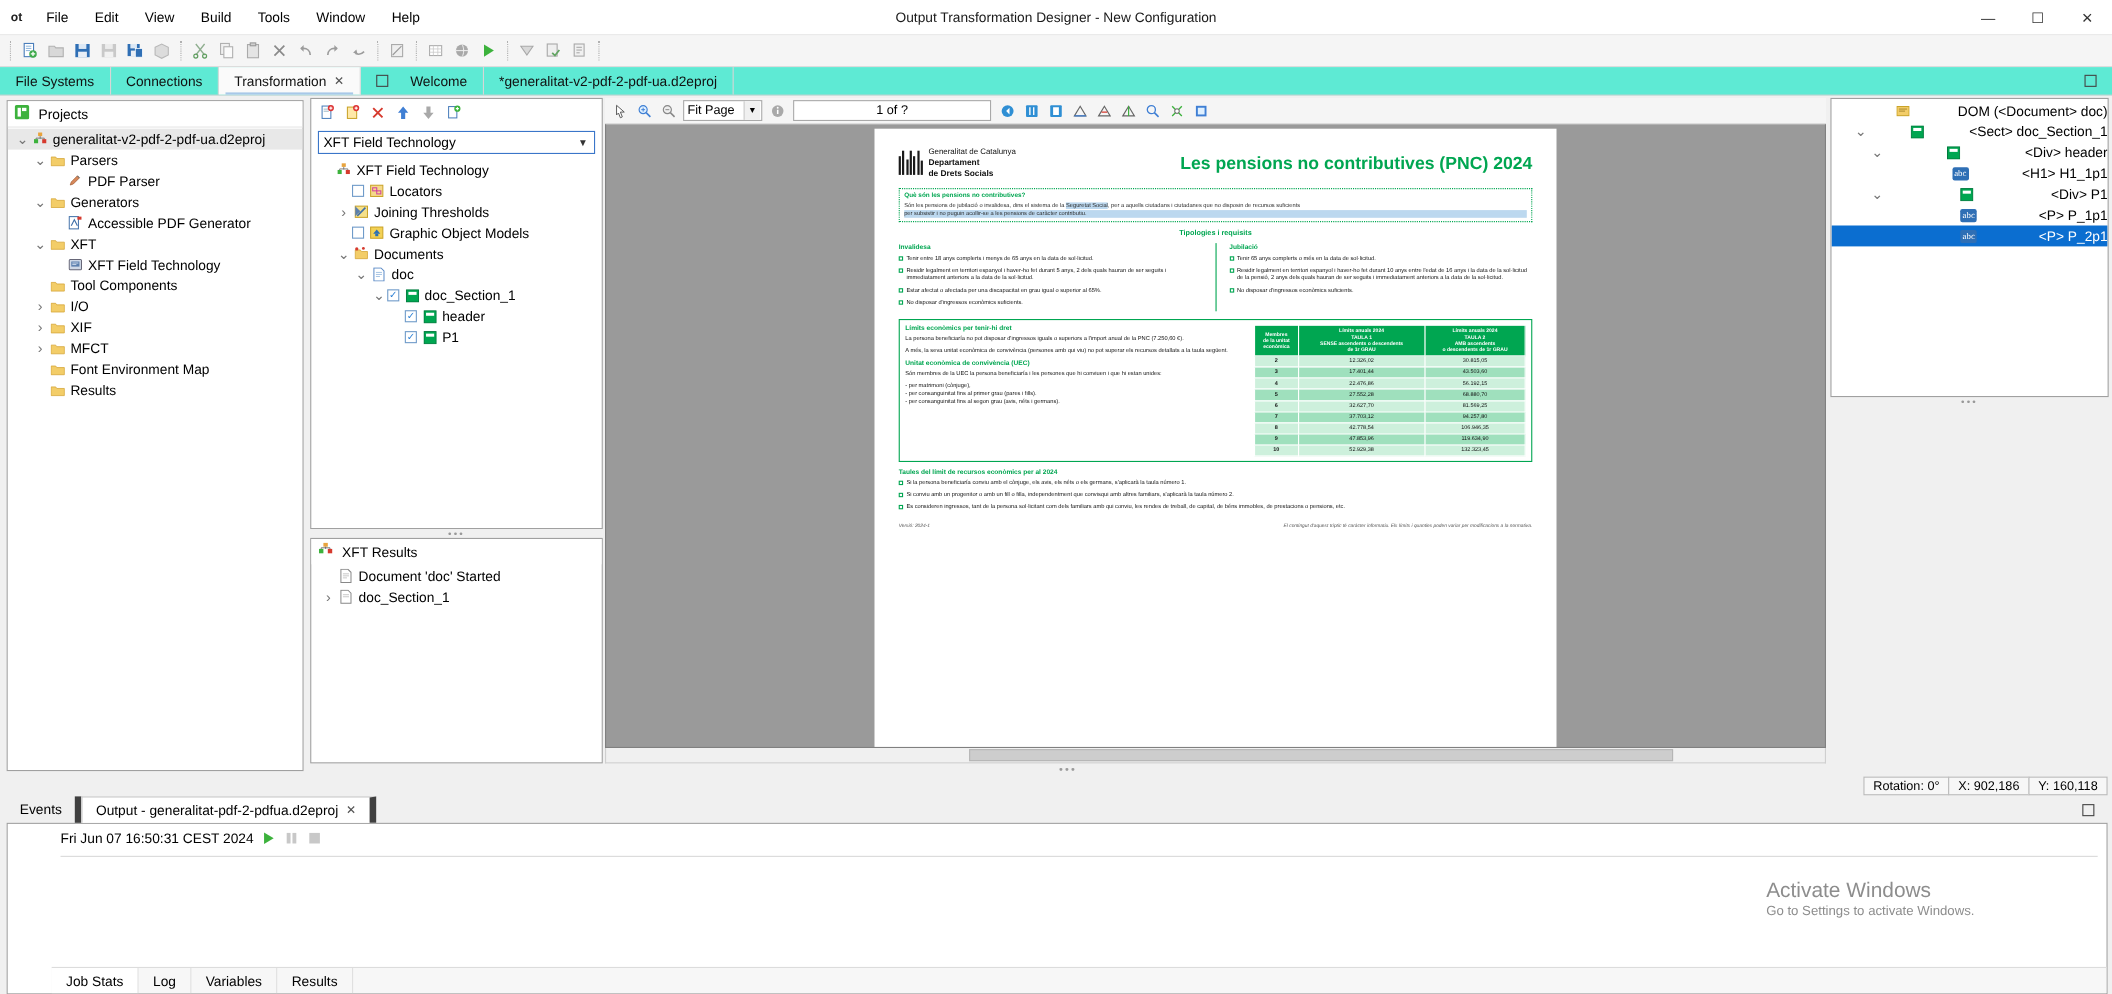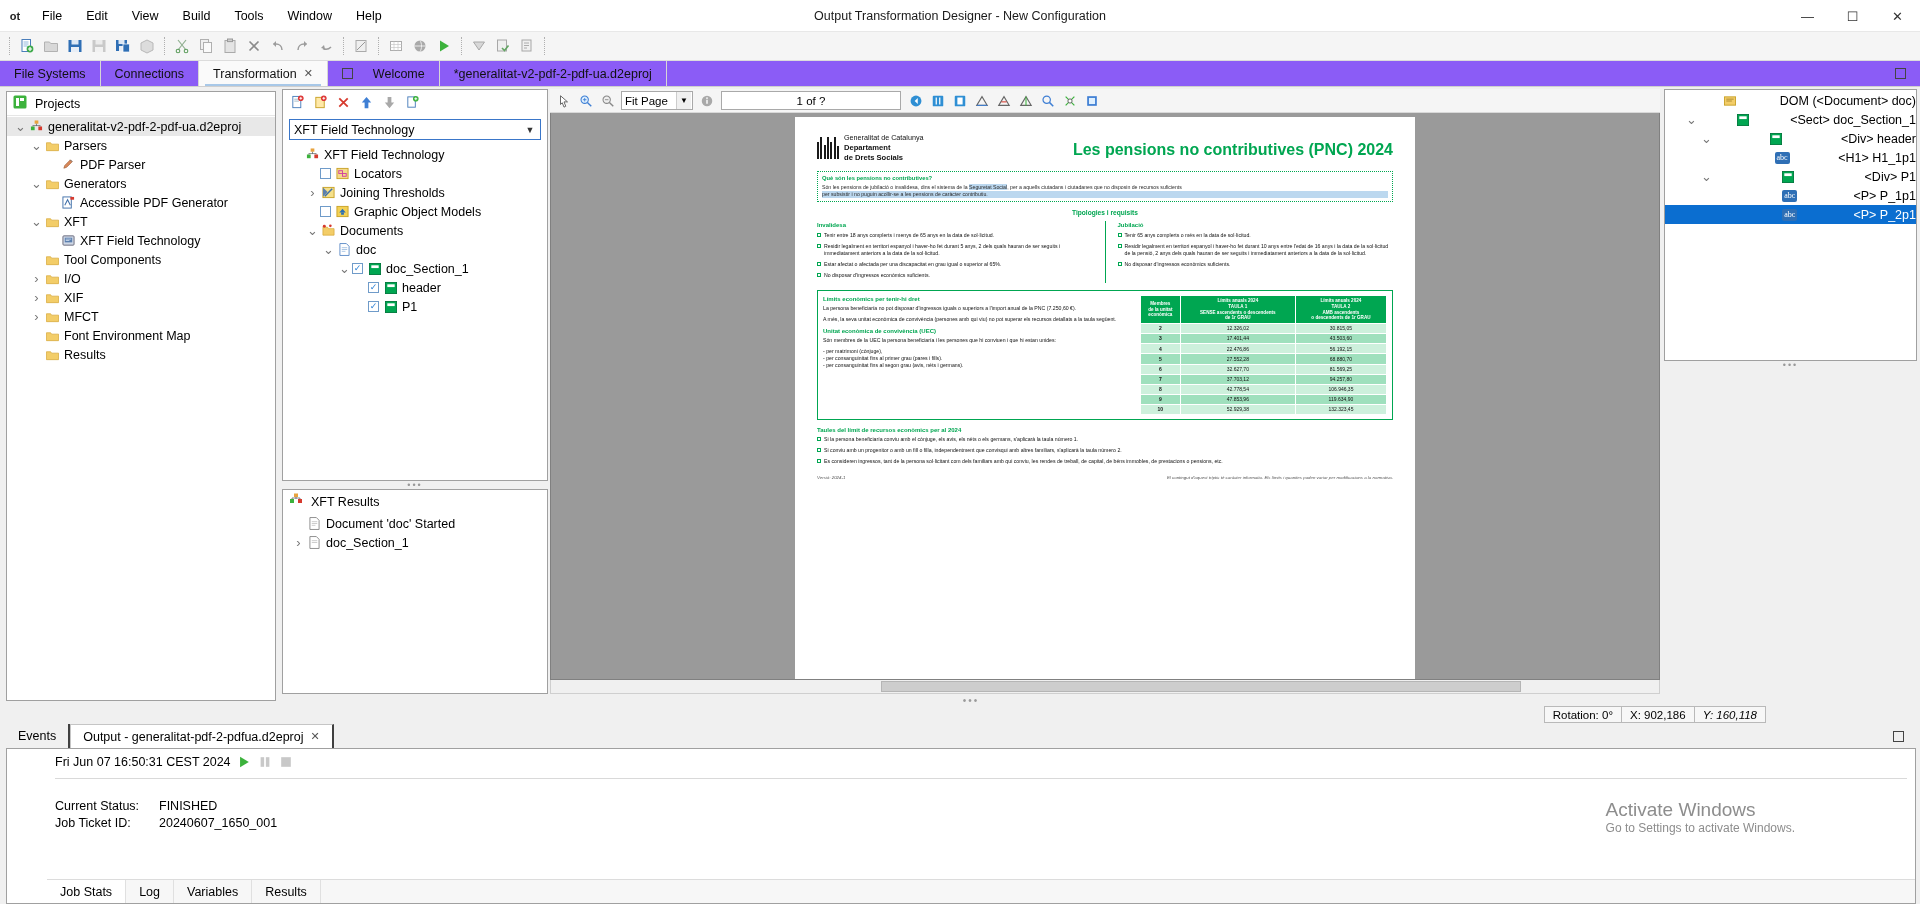--- a/index.html
+++ b/index.html
@@ -44,21 +44,21 @@
   }
   .tb-sep { width: 1px; height: 18px; border-left: 1px dotted #b0b0b0; margin: 0 5px; }
   .tb-btn {
     width: 22px; height: 22px; display: flex; align-items: center; justify-content: center;
     margin: 0 1px; border-radius: 2px;
   }
   .tb-btn svg { display: block; }
 
   
   .tabrow {
-    height: 26px; background: #8b5cf6; display: flex; align-items: stretch; flex: none;
+    height: 26px; background: #5eead4; display: flex; align-items: stretch; flex: none;
     border-bottom: 1px solid #cfcfcf; font-size: 12.5px;
   }
   .wtab {
     display: flex; align-items: center; padding: 0 14px; position: relative; color: #111;
     border-right: 1px solid #d6d6d6;
   }
   .wtab.active { background: #fafafa; }
   .wtab.active::after {
     content: ""; position: absolute; left: 6px; right: 6px; bottom: 0; height: 2px; background: #a8c8e8;
   }
@@ -204,21 +204,21 @@
     border: 1px solid #b9b9b9; background: #f7f7f7; height: 17px; display: flex; align-items: center;
     padding: 0 8px; margin-left: -1px;
   }
 
   
   .dots-h { height: 9px; display: flex; align-items: center; justify-content: center; color: #9a9a9a; font-size: 10px; letter-spacing: 2px; flex: none; }
 
   
   .console { height: 180px; flex: none; display: flex; flex-direction: column; background: #f0f0f0; padding: 0 4px 0 6px; }
   .ctabs { height: 24px; display: flex; align-items: stretch; font-size: 12.5px; position: relative; }
-  .ctab { display: flex; align-items: center; padding: 0 12px; border-right: 2px solid #404040; }
+  .ctab { display: flex; align-items: center; padding: 0 12px; border-right: 6px solid #404040; }
   .ctab.active { background: #fff; border-top: 1px solid #c5c5c5; border-left: 1px solid #c5c5c5; }
   .ctab.active::after { content: ""; position: absolute; }
   .cbox { flex: 1; background: #fff; border: 1px solid #a0a0a0; display: flex; flex-direction: column; overflow: hidden; padding-left: 40px; }
   .crow1 { display: flex; align-items: center; gap: 6px; padding: 5px 8px; font-size: 12.5px; }
   .ctrl-btn { width: 15px; height: 15px; display: flex; align-items: center; justify-content: center; }
   .cfields { margin-top: 18px; font-size: 12.5px; }
   .cfrow { display: flex; height: 17px; align-items: center; }
   .cfkey { width: 112px; padding-left: 8px; }
   .cfval { flex: 1; }
   .cdivider { border-bottom: 1px solid #d9d9d9; margin: 4px 8px 0 8px; }
@@ -1101,21 +1101,21 @@
             </div>
           </div>
       </div>
       <div class="domsplit">•••</div>
     </div>
   </div>
 
   <div class="statusstrip">
     <div class="statusfield">Rotation: 0°</div>
     <div class="statusfield">X: 902,186</div>
-    <div class="statusfield" style="margin-right:150px;font-style:italic;">Y: 160,118</div>
+    <div class="statusfield" style="">Y: 160,118</div>
   </div>
 
   <div class="console">
     <div class="ctabs">
       <div class="ctab">
           <span>Events</span>
         </div>
       <div class="ctab active">
         <span>Output - generalitat-pdf-2-pdfua.d2eproj</span>
         <span class="tabclose">✕</span>
@@ -1139,30 +1139,20 @@
               <rect x="9" y="2.5" width="4" height="11" fill="#c8c8c8"></rect>
             </svg>
         </span>
         <span class="ctrl-btn">
           <svg width="14" height="14" viewBox="0 0 16 16">
               <rect x="2.5" y="2.5" width="11" height="11" fill="#c8c8c8"></rect>
             </svg>
         </span>
       </div>
       <div class="cdivider"></div>
-      <div class="cfields" id="console-fields">
-          <div class="cfrow">
-            <div class="cfkey">Current Status:</div>
-            <div class="cfval">FINISHED</div>
-          </div>
-          <div class="cfrow">
-            <div class="cfkey">Job Ticket ID:</div>
-            <div class="cfval">20240607_1650_001</div>
-          </div>
-        </div>
       <div style="flex:1;position:relative;">
         <div class="watermark">
           <div class="wm1">Activate Windows</div>
           <div class="wm2">Go to Settings to activate Windows.</div>
         </div>
       </div>
       <div class="cbottomtabs">
         <div class="cbt active">
             <span>Job Stats</span>
           </div>

